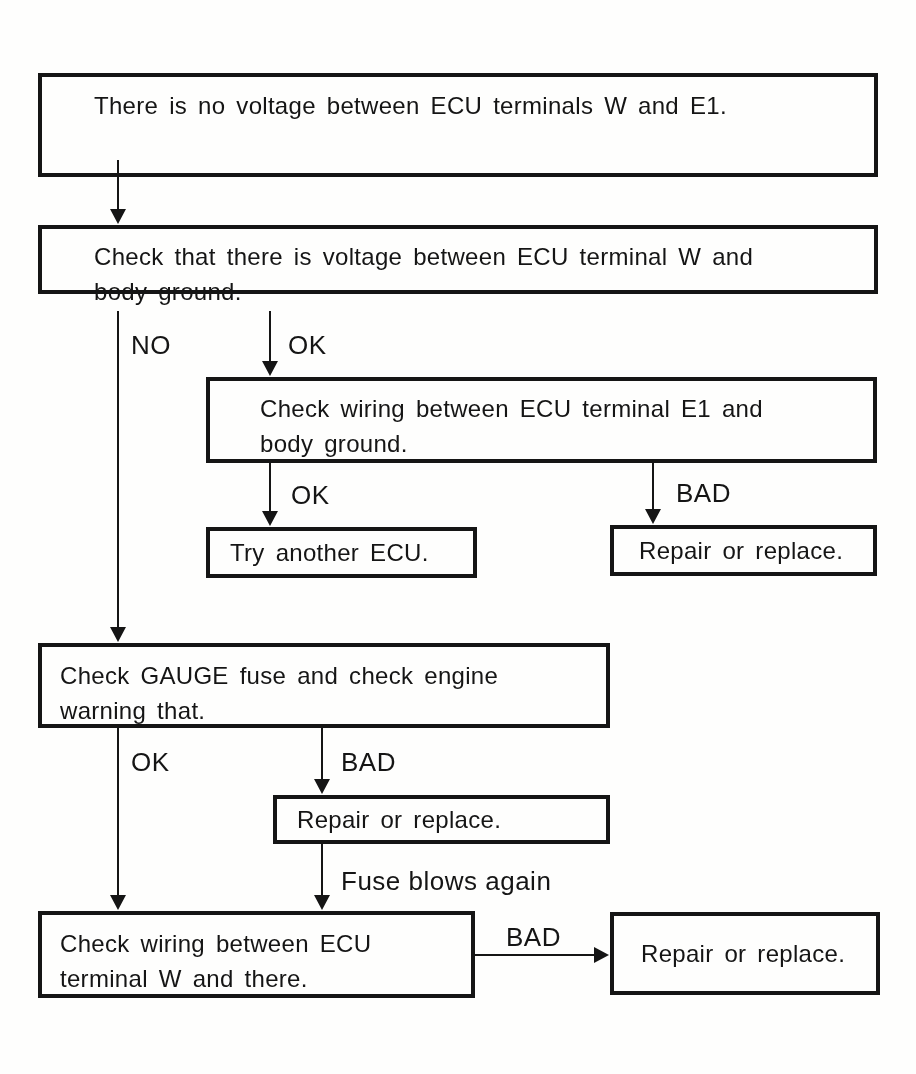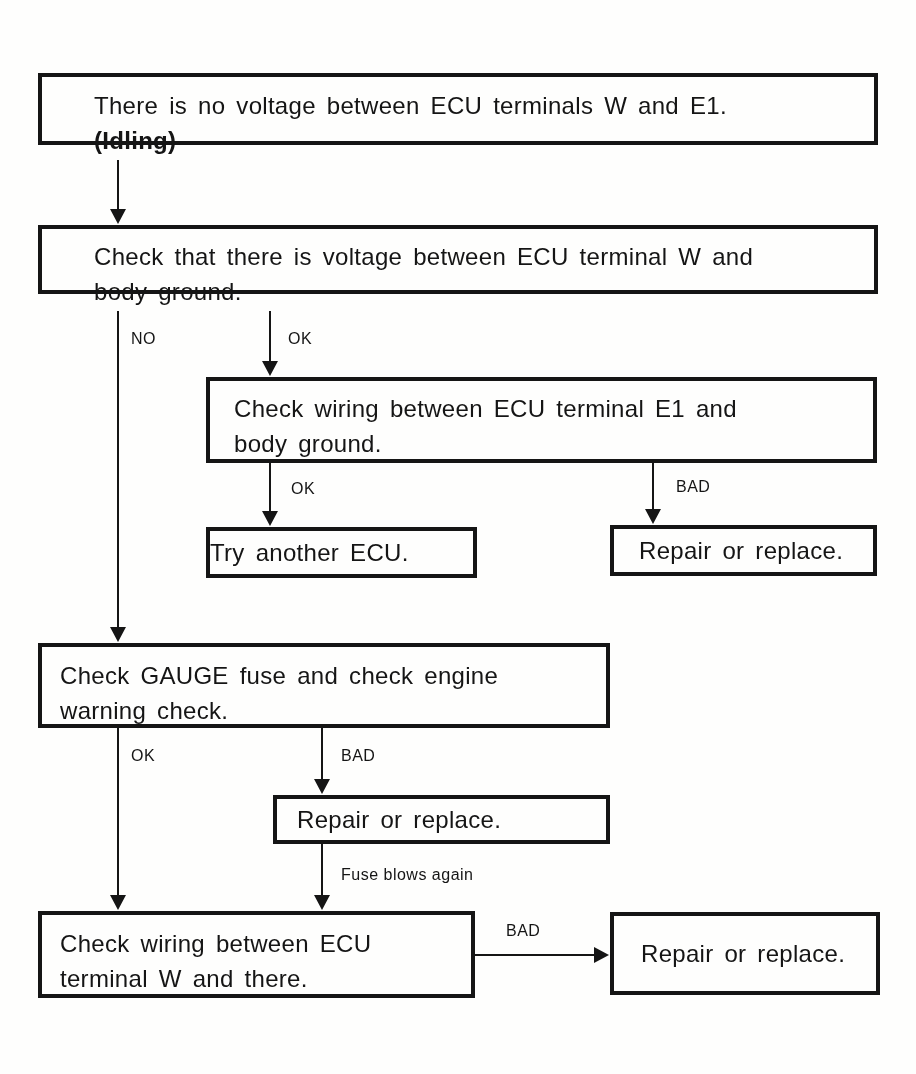--- a/index.html
+++ b/index.html
@@ -20,24 +20,24 @@
     font-size: 24px;
     line-height: 35px;
     letter-spacing: 0.3px;
     word-spacing: 4px;
   }
   .box .tline { display: block; }
   .box .bold { font-weight: 700; }
   .box.single { display: flex; align-items: center; }
 
   
-  .b-novolt    { left: 38px;  top: 73px;  width: 840px; height: 72px;  padding: 11px 10px 0 52px; }
+  .b-novolt    { left: 38px;  top: 73px;  width: 840px; height: 104px;  padding: 11px 10px 0 52px; }
   .b-checkw    { left: 38px;  top: 225px; width: 840px; height: 69px;  padding: 10px 10px 0 52px; }
-  .b-wiring-e1 { left: 206px; top: 377px; width: 671px; height: 86px;  padding: 10px 10px 0 24px; }
-  .b-try       { left: 206px; top: 527px; width: 271px; height: 51px;  }
+  .b-wiring-e1 { left: 206px; top: 377px; width: 671px; height: 86px;  padding: 10px 10px 0 50px; }
+  .b-try       { left: 206px; top: 527px; width: 271px; height: 51px;  padding-left: 20px; }
   .b-rep1      { left: 610px; top: 525px; width: 267px; height: 51px;  padding-left: 25px; }
   .b-gauge     { left: 38px;  top: 643px; width: 572px; height: 85px;  padding: 11px 10px 4px 18px; }
   .b-rep2      { left: 273px; top: 795px; width: 337px; height: 49px;  padding-left: 20px; }
   .b-wiring-w  { left: 38px;  top: 911px; width: 437px; height: 87px;  padding: 11px 10px 8px 18px; }
   .b-rep3      { left: 610px; top: 912px; width: 270px; height: 83px;  padding-left: 27px; }
 
   
   .cline { position: absolute; background: #151515; }
   .cline.down::after {
     content: ""; position: absolute; left: -7px; bottom: -15px;
@@ -55,38 +55,37 @@
   .a2 { left: 117px; top: 311px; width: 2px; height: 316px; } 
   .a3 { left: 269px; top: 311px; width: 2px; height: 50px; }  
   .a4 { left: 269px; top: 462px; width: 2px; height: 49px; }  
   .a5 { left: 652px; top: 462px; width: 2px; height: 47px; }  
   .a6 { left: 117px; top: 727px; width: 2px; height: 168px; } 
   .a7 { left: 321px; top: 727px; width: 2px; height: 52px; }  
   .a8 { left: 321px; top: 843px; width: 2px; height: 52px; }  
   .a9 { left: 475px; top: 954px; width: 119px; height: 2px; } 
 
   
-  .elabel { position: absolute; font-size: 16px; letter-spacing: 0.5px; white-space: nowrap; text-align: right; }
+  .elabel { position: absolute; font-size: 26px; letter-spacing: 0.5px; white-space: nowrap; text-align: right; }
   .l-no    { left: 131px; top: 330px; }
   .l-ok1   { left: 288px; top: 330px; }
   .l-ok2   { left: 291px; top: 480px; }
   .l-bad1  { left: 676px; top: 478px; }
   .l-ok3   { left: 131px; top: 747px; }
   .l-bad2  { left: 341px; top: 747px; }
   .l-fuse  { left: 341px; top: 866px; }
   .l-bad3  { left: 506px; top: 922px; }
 </style>
 </head>
 <body>
 
 <div class="canvas">
 
   <div class="box b-novolt">
     <span class="tline">There is no voltage between ECU terminals W and E1.</span>
-    <span class="tline bold">(Idling)</span>
   </div>
 
   <div class="cline down a1"></div>
 
   <div class="box b-checkw">
     <span class="tline">Check that there is voltage between ECU terminal W and</span>
     <span class="tline">body ground.</span>
   </div>
 
   <span class="elabel l-no">NO</span>
@@ -107,21 +106,21 @@
   <div class="box single b-try">
     <span>Try another ECU.</span>
   </div>
 
   <div class="box single b-rep1">
     <span>Repair or replace.</span>
   </div>
 
   <div class="box b-gauge">
     <span class="tline">Check GAUGE fuse and check engine</span>
-    <span class="tline">warning check.</span>
+    <span class="tline">warning that.</span>
   </div>
 
   <span class="elabel l-ok3">OK</span>
   <span class="elabel l-bad2">BAD</span>
   <div class="cline down a6"></div>
   <div class="cline down a7"></div>
 
   <div class="box single b-rep2">
     <span>Repair or replace.</span>
   </div>

